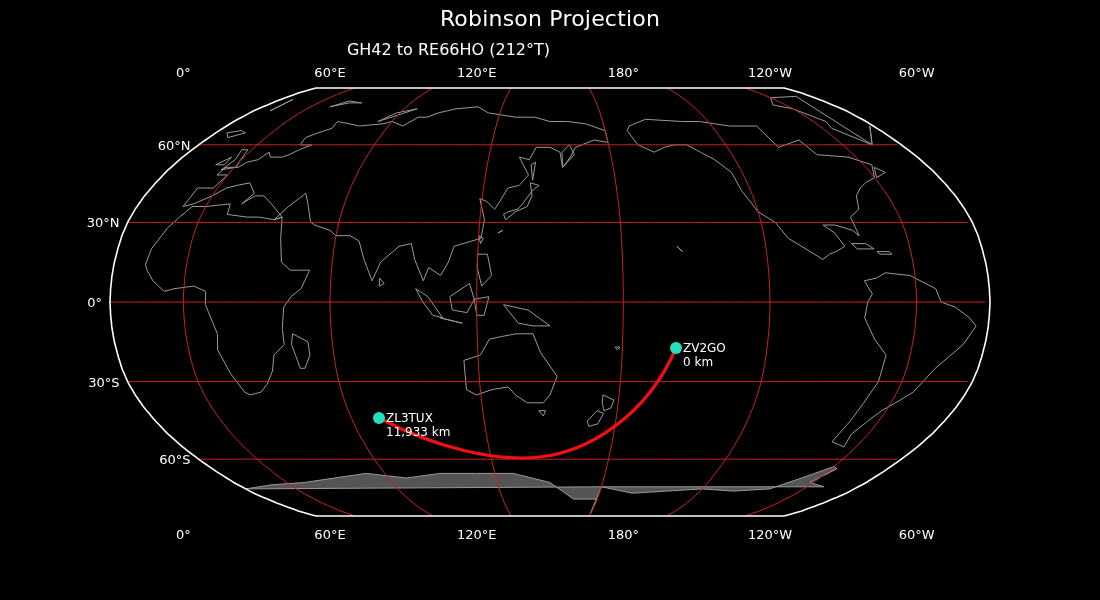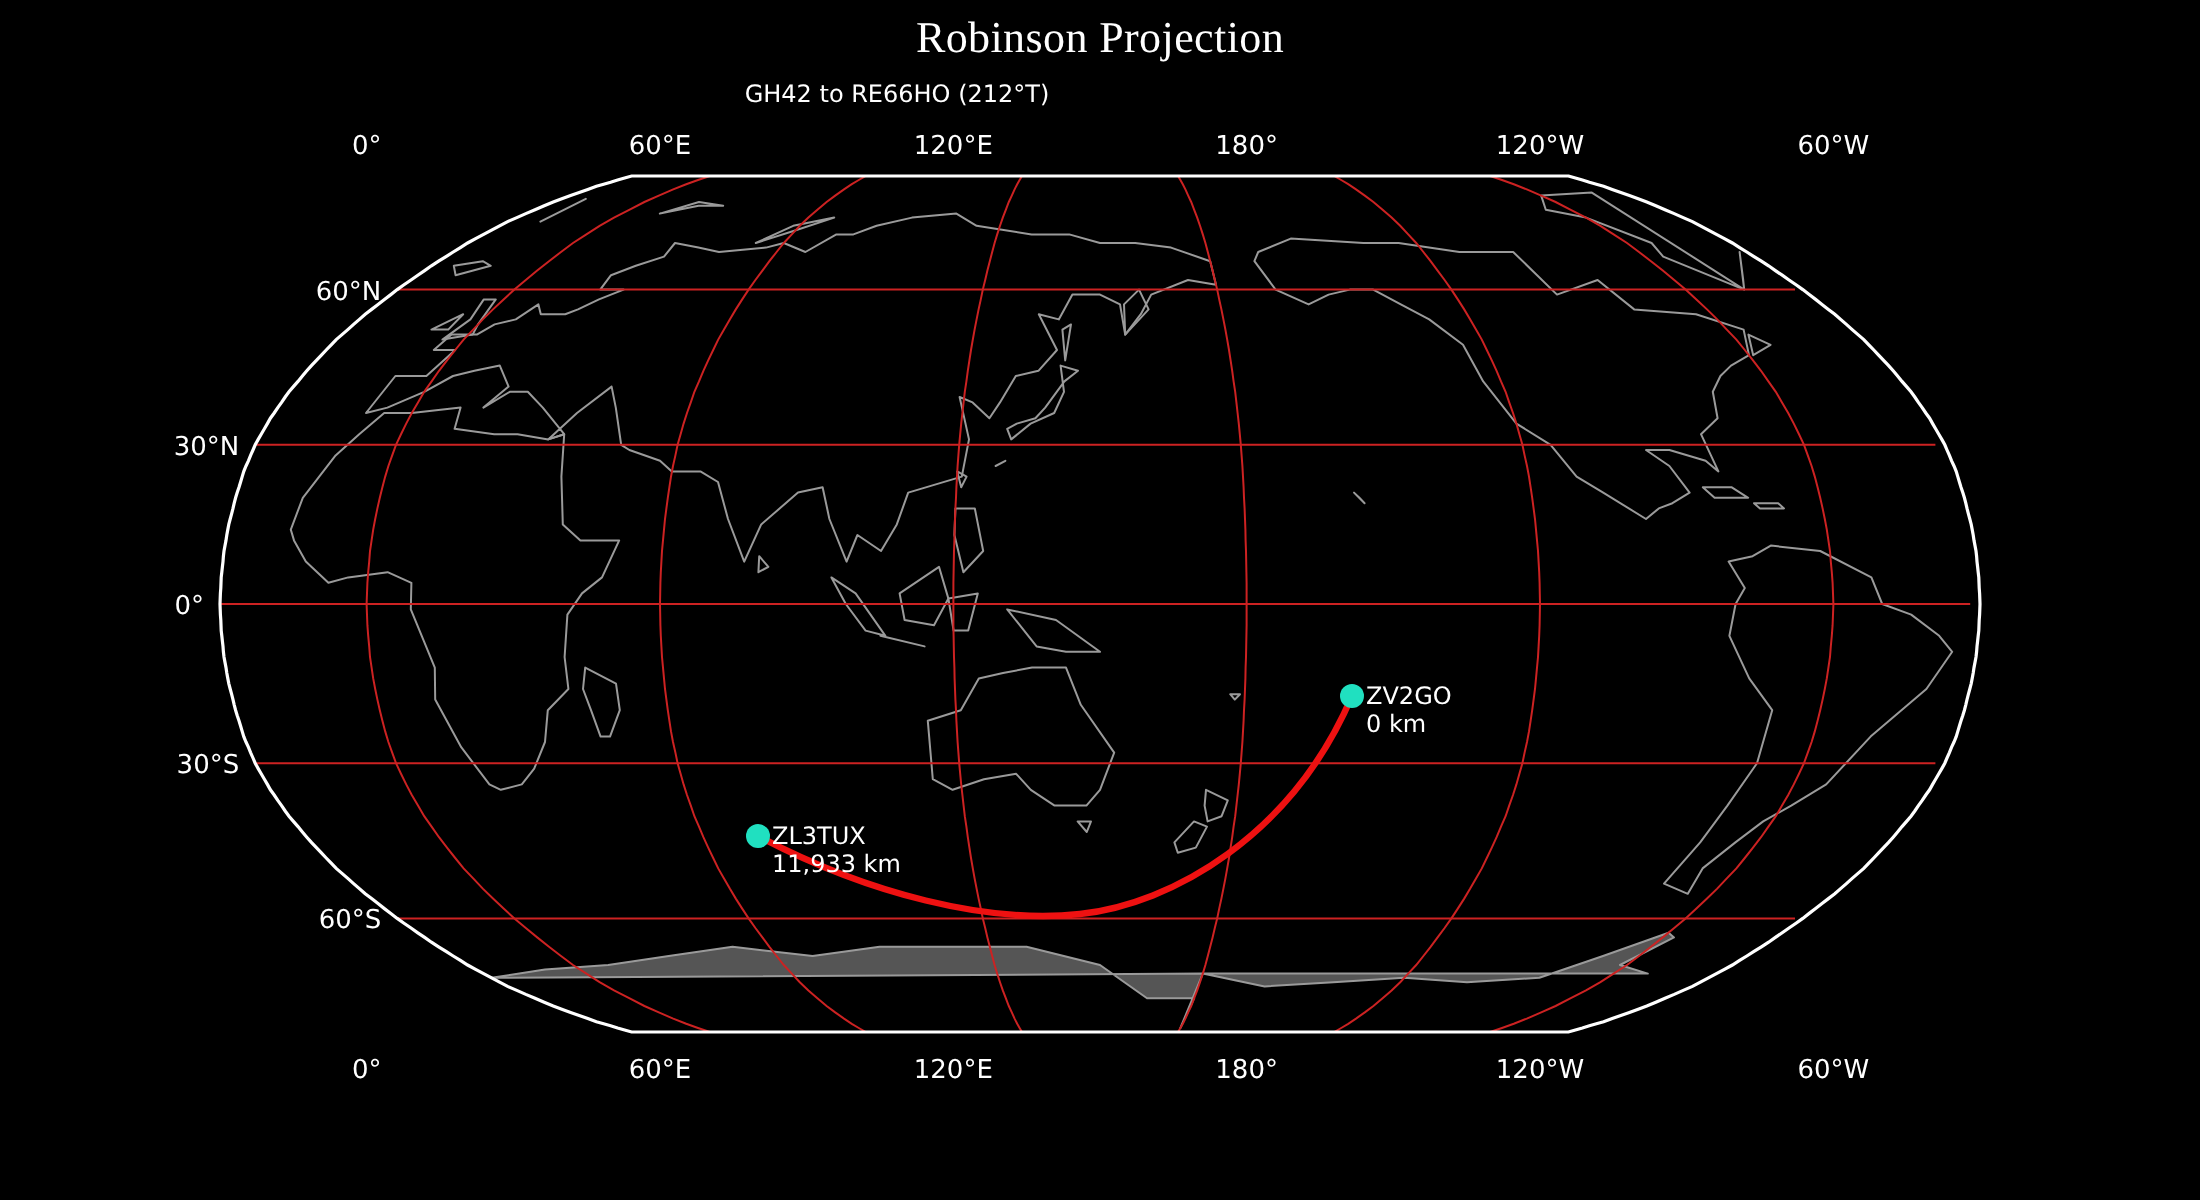--- a/index.html
+++ b/index.html
@@ -24,29 +24,28 @@
   }
   #title {
     position: absolute;
     left: 0;
     top: 6px;
     width: 1100px;
     text-align: center;
     font-size: 22px;
     letter-spacing: 0.2px;
     color: #ffffff;
-    font-family: Liberation Serif, serif;
   }
   #subtitle {
     position: absolute;
     left: 0;
     top: 40px;
     width: 897px;
     text-align: center;
-    font-size: 12px;
+    font-size: 16px;
     color: #ffffff;
   }
   svg#map {
     position: absolute;
     left: 0;
     top: 0;
   }
   .tick-label {
     font-family: "DejaVu Sans", sans-serif;
     font-size: 13px;

